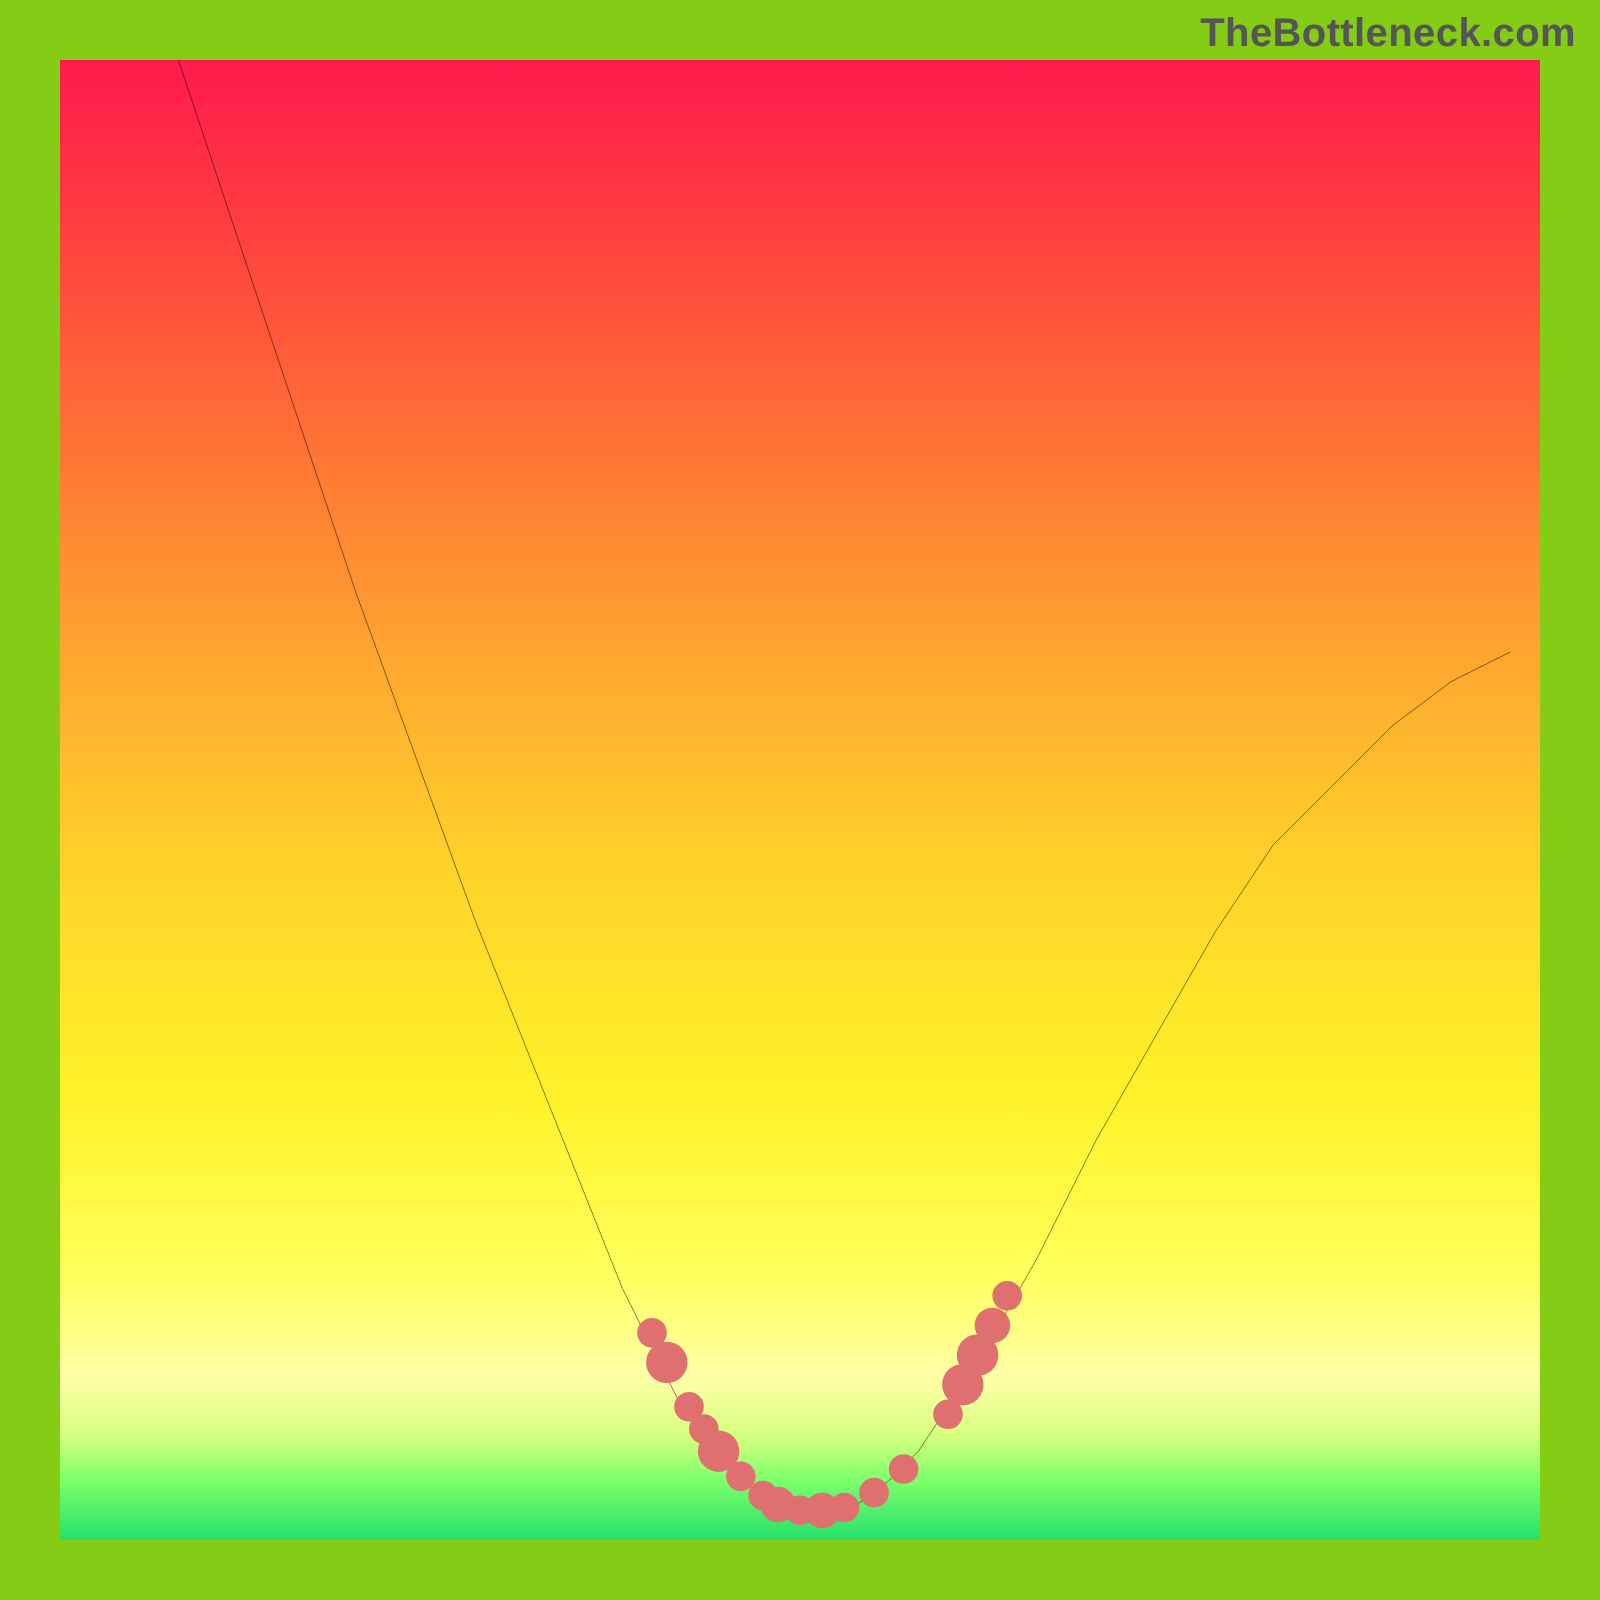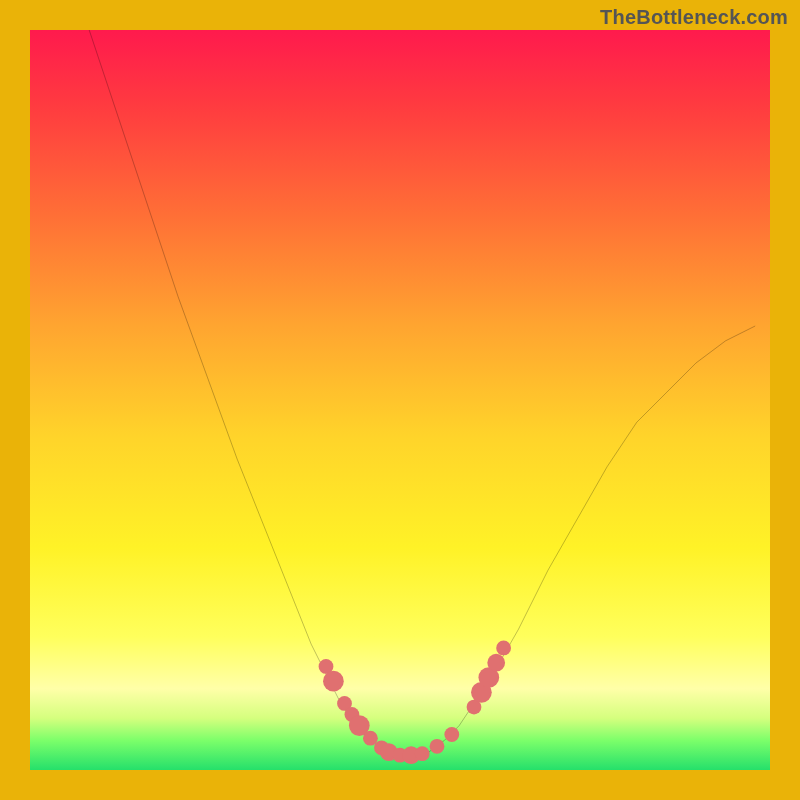--- a/index.html
+++ b/index.html
@@ -8,21 +8,21 @@
     width: 800px;
     height: 800px;
     overflow: hidden;
     background: #000;
     font-family: Arial, Helvetica, sans-serif;
   }
   .frame {
     position: relative;
     width: 800px;
     height: 800px;
-    background: #eab308;
+    background: #84cc16;
   }
   .plot {
     position: absolute;
     left: 30px;
     top: 30px;
     width: 740px;
     height: 740px;
     background: linear-gradient(
       to bottom,
       #ff1a4d 0%,

